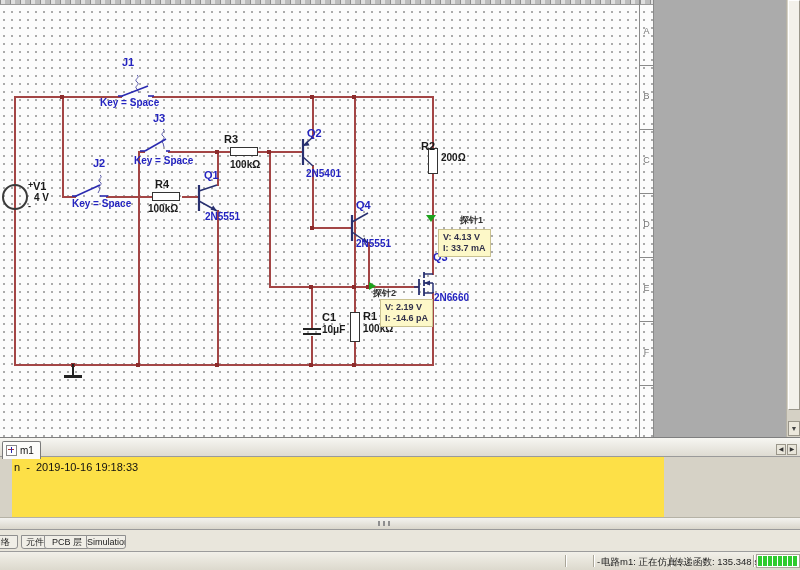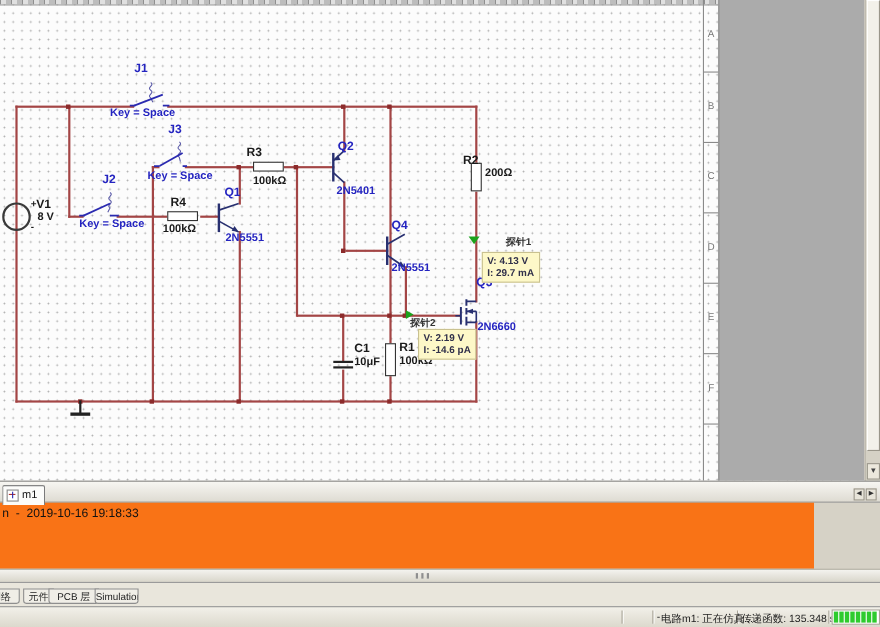--- a/index.html
+++ b/index.html
@@ -33,21 +33,21 @@
   .vthumb{position:absolute;left:1px;top:0;width:12px;height:410px;background:#f3f1ea;border:1px solid #9a968a;border-top-color:#fff;border-left-color:#fff;box-sizing:border-box}
   .vbtn{position:absolute;left:1px;top:421px;width:12px;height:15px;background:#ece8dc;border:1px solid #9a968a;box-sizing:border-box;font-size:7px;color:#444;text-align:center;line-height:13px}
   
   .paneltop{position:absolute;left:0;top:437px;width:800px;height:1px;background:#7f7f7f}
   .tabstrip{position:absolute;left:0;top:438px;width:800px;height:19px;background:linear-gradient(#f7f6f2,#dedbd2);border-bottom:1px solid #9a9a9a;box-sizing:border-box}
   .sheettab{position:absolute;left:2px;top:441px;height:17px;background:#fcfcfa;border:1px solid #7a7a7a;border-bottom:none;border-radius:2px 2px 0 0;display:flex;align-items:center;gap:3px;padding:0 6px 0 3px;font-size:10px;color:#111;z-index:3}
   .sheeticon{width:9px;height:9px;background:#fff;border:1px solid #888;position:relative}
   .sheeticon i{position:absolute;left:1px;top:3px;width:6px;height:1px;background:#b03030}
   .sheeticon u{position:absolute;left:4px;top:1px;width:1px;height:6px;background:#2a2ab0}
   .tabarrow{position:absolute;top:444px;width:10px;height:11px;background:#e8e5da;border:1px solid #9a968a;box-sizing:border-box;font-size:6px;color:#333;text-align:center;line-height:9px}
-  .logarea{position:absolute;left:0;top:457px;width:740px;height:60px;background:#f97316}
+  .logarea{position:absolute;left:12px;top:457px;width:652px;height:60px;background:#fde047}
   .logtext{position:absolute;left:2px;top:4px;font-size:11px;color:#111;white-space:pre}
   .splitter{position:absolute;left:0;top:517px;width:800px;height:13px;background:linear-gradient(#f4f3ef,#d9d6cb);border-top:1px solid #b5b2a6;border-bottom:1px solid #9a9a9a;box-sizing:border-box}
   .grip{position:absolute;top:3px;width:2px;height:5px;background:#8f8f8f}
   .doctabrow{position:absolute;left:0;top:530px;width:800px;height:21px;background:#e9e6dc}
   .doctab{position:absolute;top:5px;height:14px;background:#f0eee7;border:1px solid #8f8f8f;border-radius:0 0 3px 3px;box-sizing:border-box;font-size:9px;color:#222;text-align:center;line-height:12px;overflow:hidden;white-space:nowrap}
   
   .statusbar{position:absolute;left:0;top:551px;width:800px;height:19px;background:linear-gradient(#f2f0e9,#dcd9cd);border-top:1px solid #9c9c9c;box-sizing:border-box}
   .sdiv{position:absolute;top:3px;width:1px;height:12px;background:#aaa699;box-shadow:1px 0 0 #fff}
   .stext{position:absolute;top:4px;font-size:9.5px;color:#222;white-space:nowrap}
   .pwell{position:absolute;left:756px;top:2px;width:44px;height:14px;background:#fff;border:1px solid #aaa699;box-sizing:border-box;display:flex;gap:1px;padding:1px;align-items:stretch}
@@ -104,21 +104,21 @@
     <div class="dot" style="left:71px;top:363px"></div>
     <div class="dot" style="left:136px;top:363px"></div>
     <div class="dot" style="left:215px;top:363px"></div>
     <div class="dot" style="left:309px;top:363px"></div>
     <div class="dot" style="left:352px;top:363px"></div>
 
     <div class="vsrc" style="left:2px;top:184px"></div>
     <span class="lbl blk f9" style="left:28px;top:181px">+</span>
     <span class="lbl blk f9" style="left:28px;top:202px">-</span>
     <span class="lbl blk f11" style="left:33px;top:181px">V1</span>
-    <span class="lbl blk f10" style="left:34px;top:193px">8 V</span>
+    <span class="lbl blk f10" style="left:34px;top:193px">4 V</span>
 
     <div class="gnd" style="left:72px;top:364px;width:2px;height:12px"></div>
     <div class="gnd" style="left:64px;top:375px;width:18px;height:3px"></div>
 
     <svg class="sym" style="left:116px;top:74px" width="44" height="26">
       <path d="M21,1 c4,2.5 -4,4.5 0,7 c4,2.5 -4,4.5 0,7 l2,4" fill="none" stroke="#5a5aa8" stroke-width="1"></path>
       <line x1="2" y1="22" x2="7" y2="22" stroke="#2a2ab0" stroke-width="1.6"></line>
       <line x1="6" y1="22" x2="32" y2="12" stroke="#2a2ab0" stroke-width="1.6"></line>
       <line x1="32" y1="22" x2="38" y2="22" stroke="#2a2ab0" stroke-width="1.6"></line>
     </svg>
@@ -203,21 +203,21 @@
       <line x1="19" y1="17" x2="19" y2="27" stroke="#283070" stroke-width="1.5"></line>
       <polygon points="10,17 16,14.6 16,19.4" fill="#283070"></polygon>
     </svg>
     <span class="lbl blue f11" style="left:433px;top:252px">Q3</span>
     <span class="lbl blue f10" style="left:434px;top:293px">2N6660</span>
 
     <div class="tri-down" style="left:426px;top:215px"></div>
     <span class="lbl f9" style="left:460px;top:216px;color:#333">探针1</span>
     <div class="pbox" style="left:438px;top:229px">
       <div>V: 4.13 V</div>
-      <div>I: 29.7 mA</div>
+      <div>I: 33.7 mA</div>
     </div>
 
     <div class="tri-right" style="left:369px;top:282px"></div>
     <span class="lbl f9" style="left:373px;top:289px;color:#333">探针2</span>
     <div class="pbox" style="left:380px;top:299px">
       <div>V: 2.19 V</div>
       <div>I: -14.6 pA</div>
     </div>
 
     <div class="graybg"></div>

